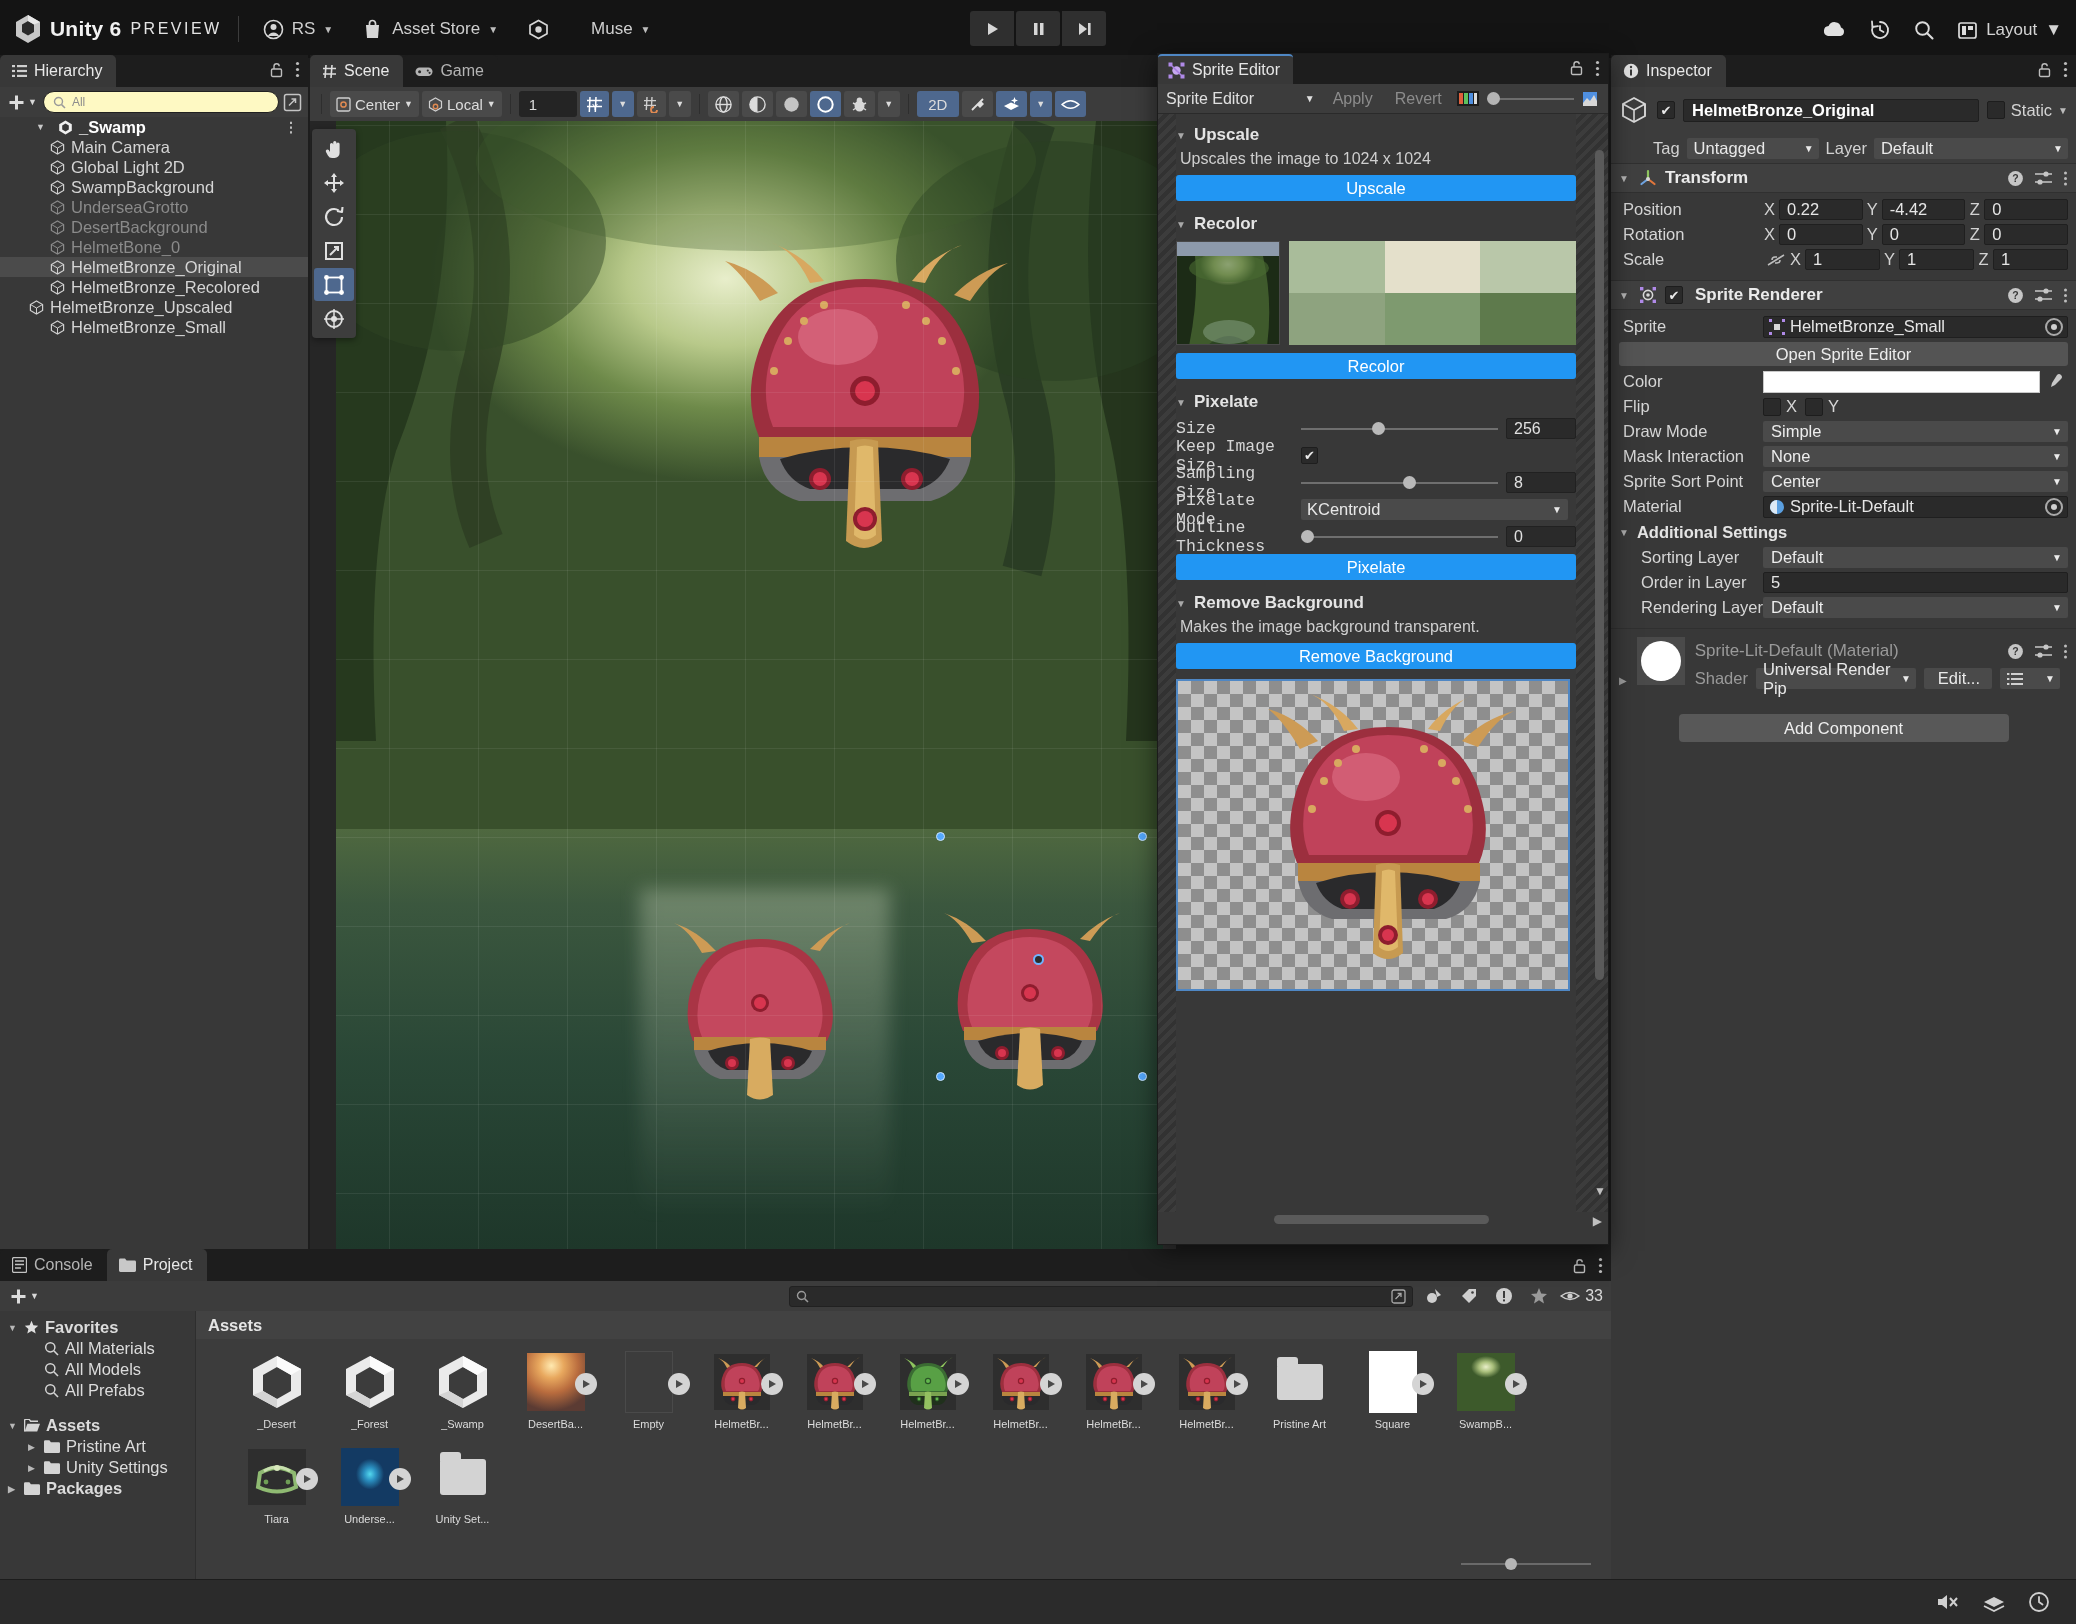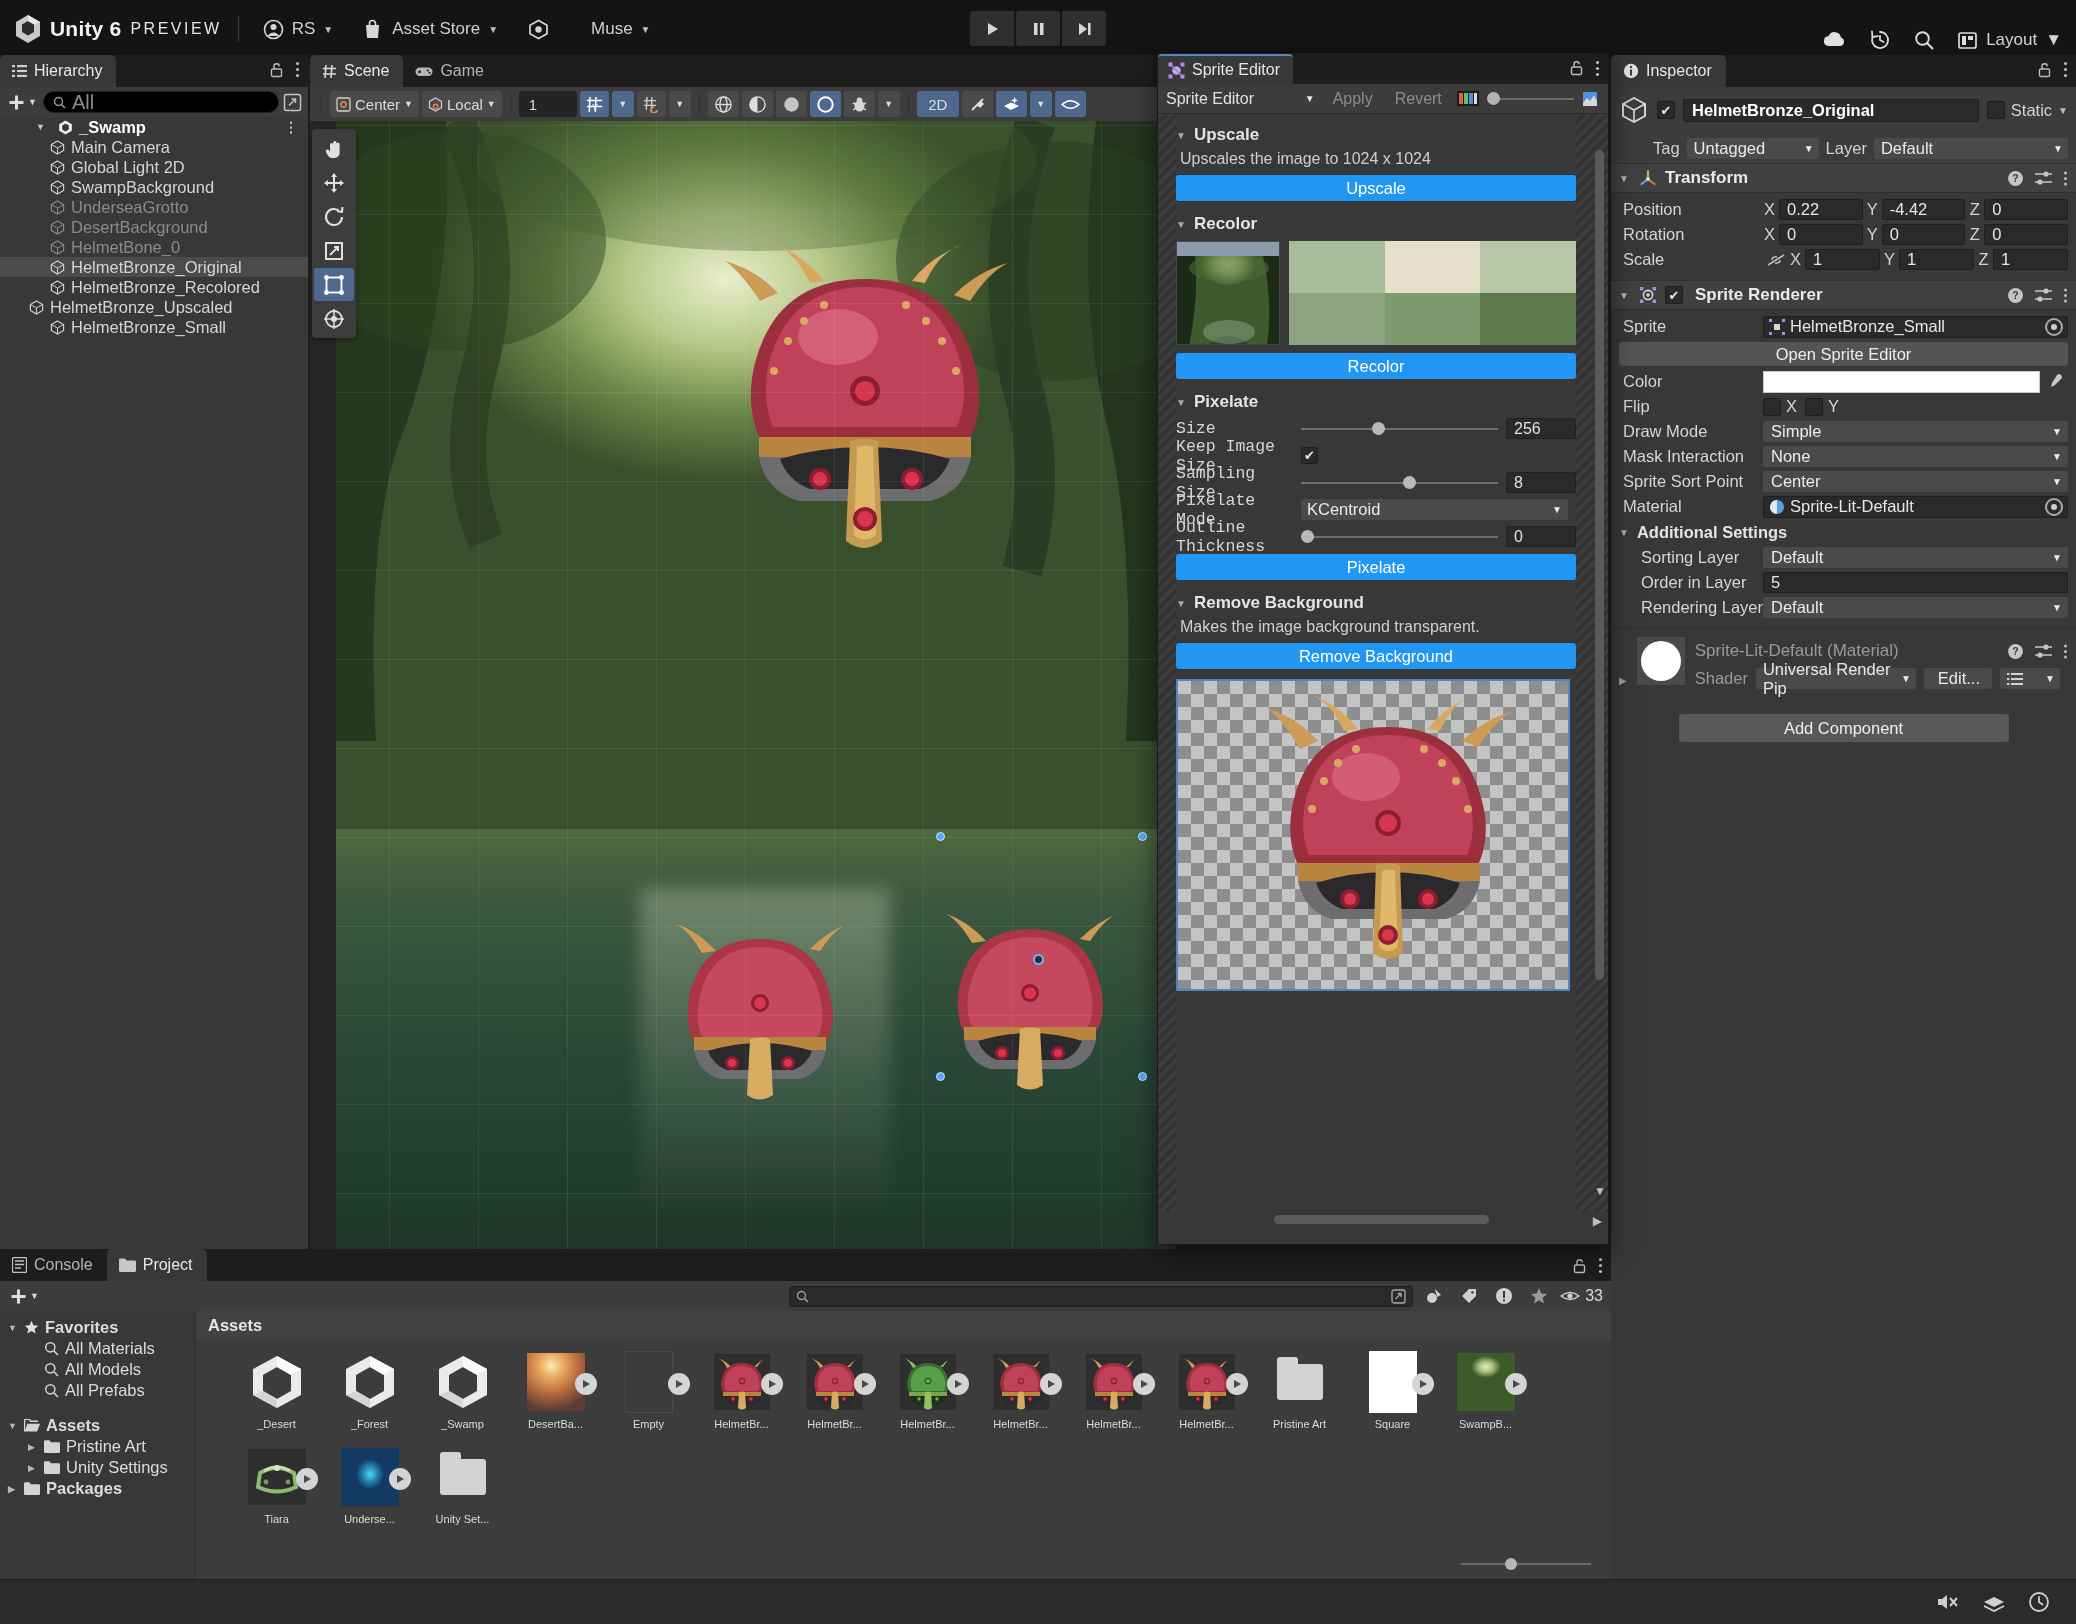--- a/index.html
+++ b/index.html
@@ -26,37 +26,37 @@
   .tb-item .caret { font-size:10px; color:#bdbdbd; }
   .tb-icon { width:21px; height:21px; display:inline-block; position:relative; }
 
   .play-group { position:absolute; left:50%; transform:translateX(-50%); top:11px;
                 display:flex; gap:2px; }
   .play-btn { width:44px; height:35px; background:#2f2f2f; display:flex; align-items:center;
               justify-content:center; border-radius:3px;}
   .play-btn:first-child { border-radius:3px 0 0 3px;}
   .play-btn:last-child { border-radius:0 3px 3px 0;}
 
-  .topright { position:absolute; right:14px; top:11px; height:58px; display:flex; align-items:center; gap:22px; }
+  .topright { position:absolute; right:14px; top:1px; height:58px; display:flex; align-items:center; gap:22px; }
   .tr-btn { display:flex; align-items:center; gap:8px; color:#d4d4d4; font-size:17px; }
 
   
   .panel { position:absolute; background:#383838; }
   .panel-tabrow { height:32px; background:#1d1d1d; display:flex; align-items:flex-end; position:relative;}
   .tab { height:32px; display:flex; align-items:center; gap:7px; padding:0 14px 0 12px;
          background:#1d1d1d; color:#b4b4b4; font-size:16px; border-radius:5px 5px 0 0; }
   .tab.active { background:#383838; color:#e8e8e8; }
   .tab-tools { position:absolute; right:8px; top:6px; display:flex; gap:12px; align-items:center;}
 
   
   #hierarchy { left:0; top:55px; width:308px; height:1194px; background:#383838; }
   .hier-toolbar { height:30px; background:#3c3c3c; display:flex; align-items:center; gap:4px; padding:0 6px;}
   .plus-btn { display:flex; align-items:center; gap:3px; color:#d8d8d8; font-size:19px; padding:0 2px;}
-  .srch { flex:1; height:22px; background:#000000; border-radius:11px; display:flex; align-items:center;
-          gap:6px; padding:0 9px; color:#8d8d8d; font-size:20px; border:1px solid #212121; }
+  .srch { flex:1; height:22px; background:#fef9c3; border-radius:11px; display:flex; align-items:center;
+          gap:6px; padding:0 9px; color:#8d8d8d; font-size:12px; border:1px solid #212121; }
   .hier-list { background:#383838; }
   .hrow { height:18px; display:flex; align-items:center; font-size:16.5px; color:#d5d5d5;
           padding-left:28px; gap:6px; position:relative; }
   .hrow.lvl1 { padding-left:50px; }
   .hrow.sel { background:#4b4b4b; }
   .hrow.dim { color:#8a8a8a; }
   .hrow .caret-t { position:absolute; left:36px; font-size:9px; color:#c8c8c8; }
   .hrow.root { padding-left:58px; font-weight:bold; color:#ffffff;}
   .cube-ic { width:15px; height:15px; flex:0 0 15px; }
   .hrow .dots { position:absolute; right:10px; color:#bbb; font-size:14px; letter-spacing:0; }

